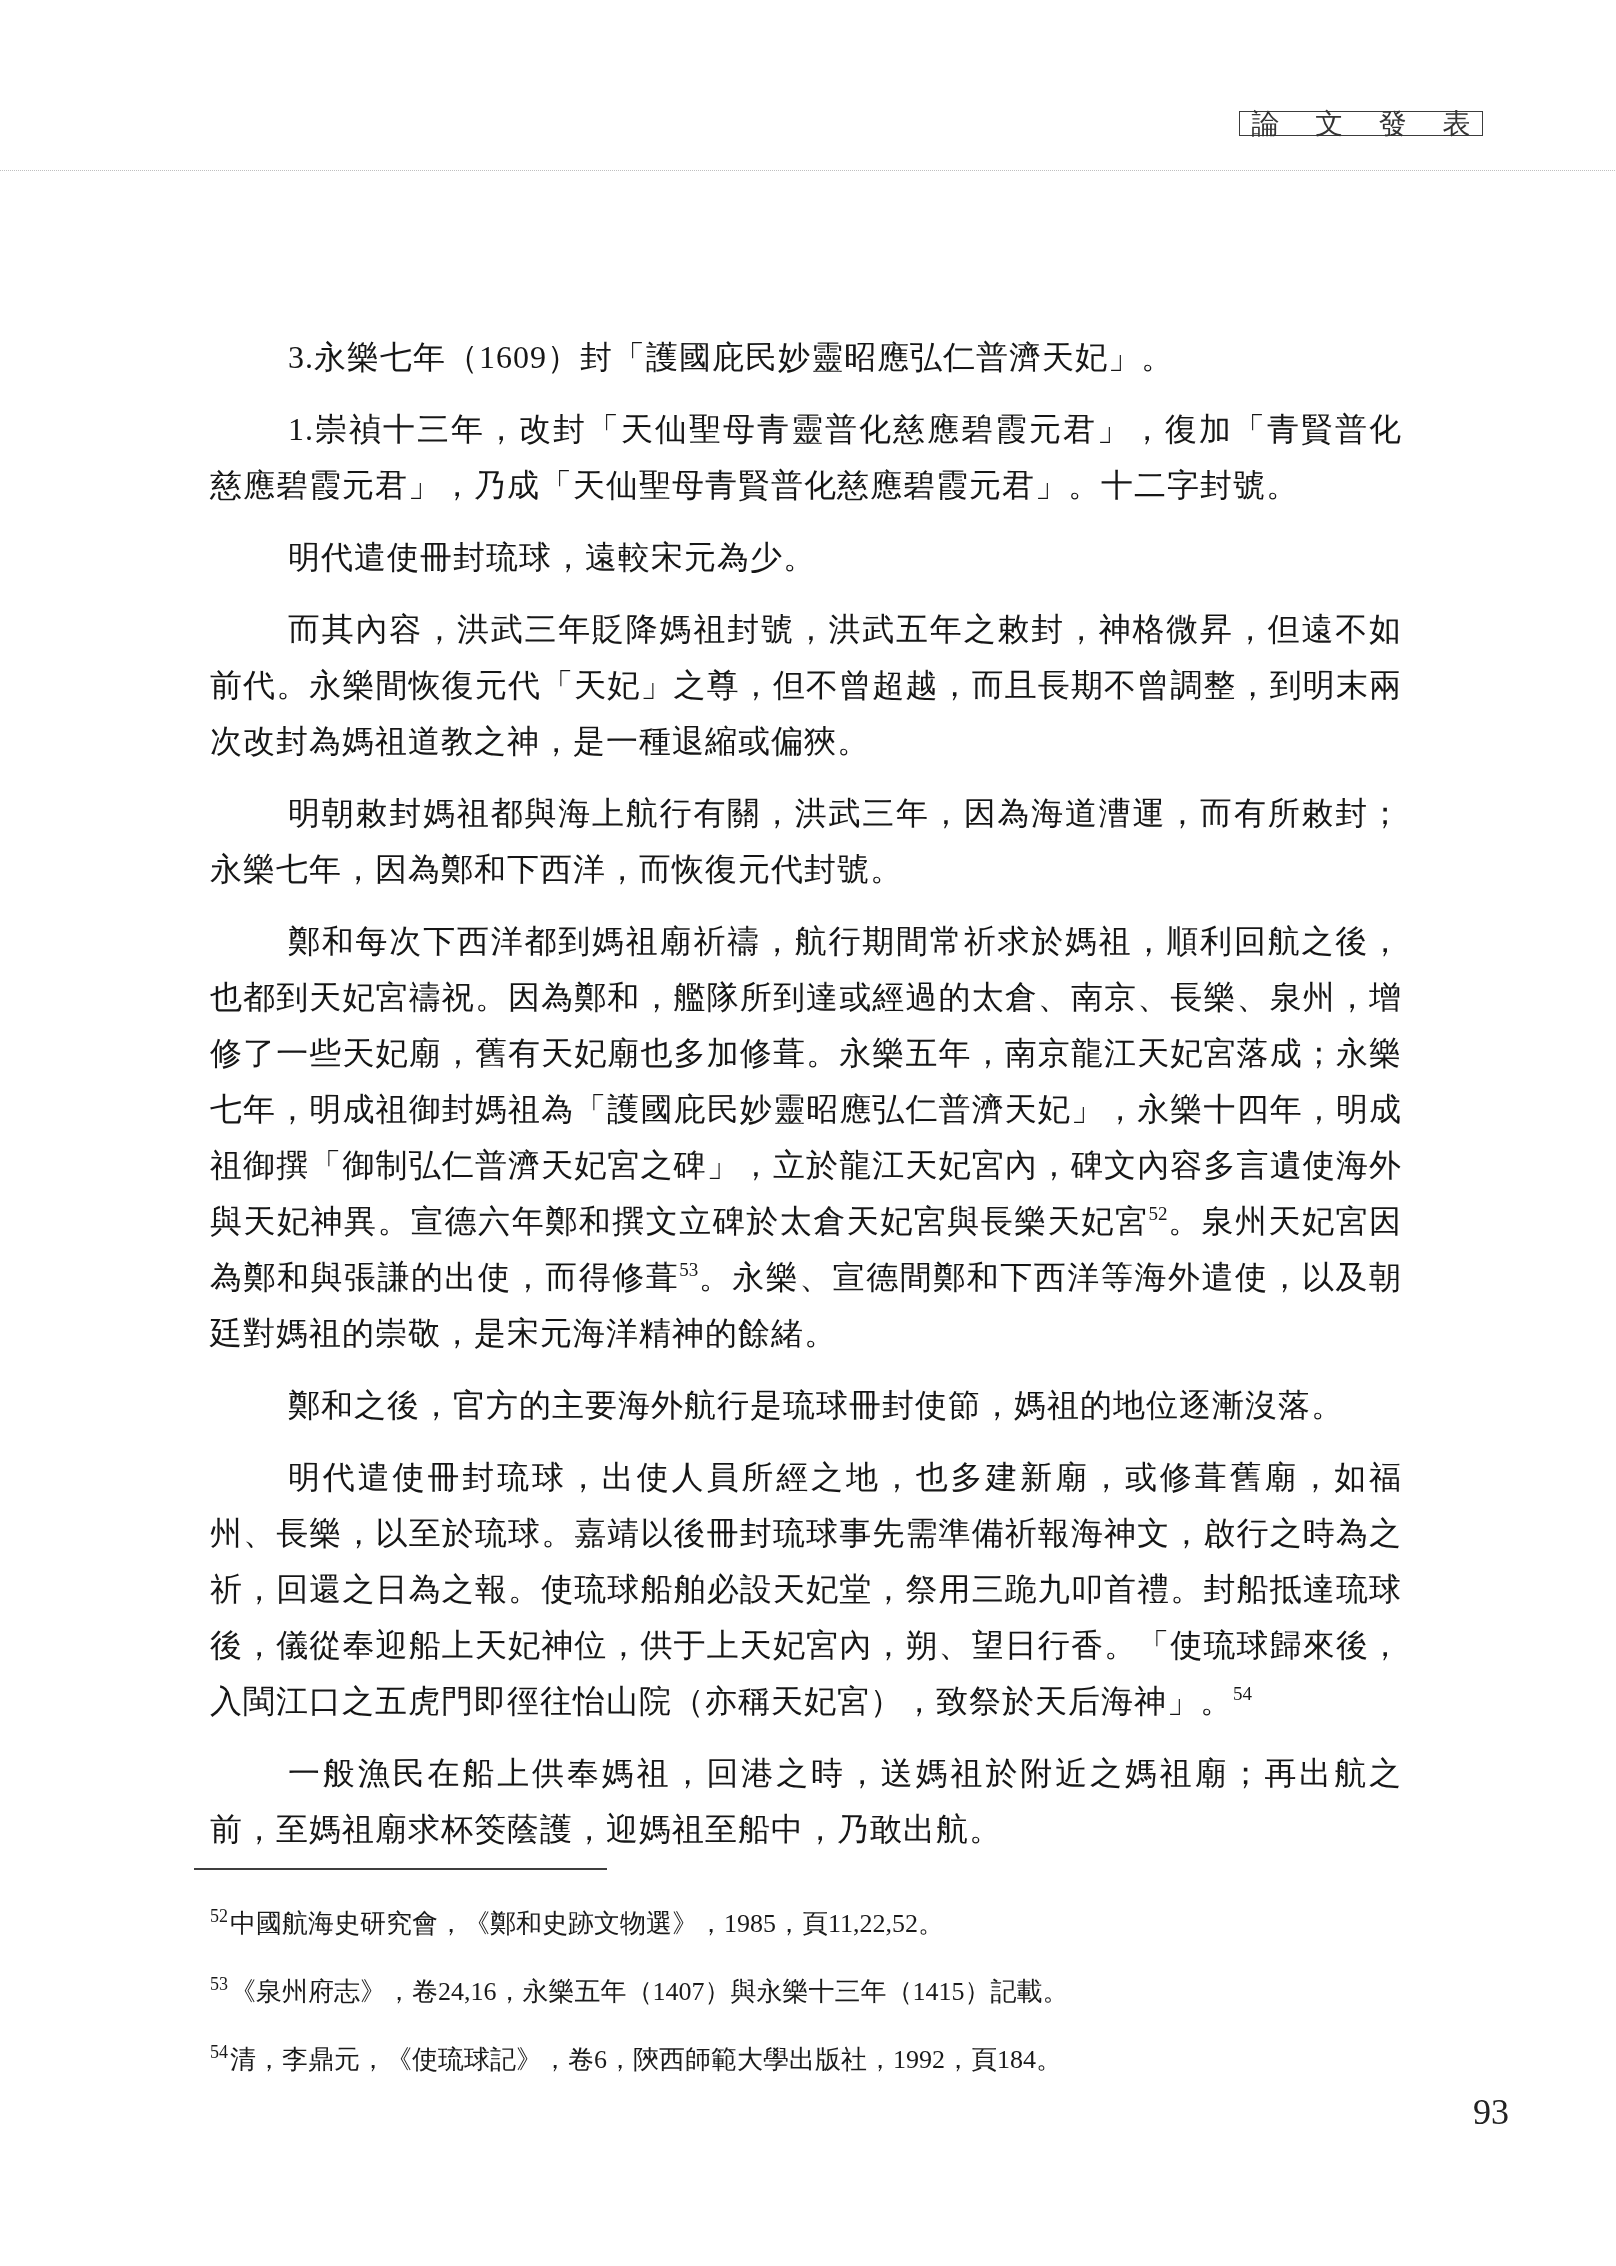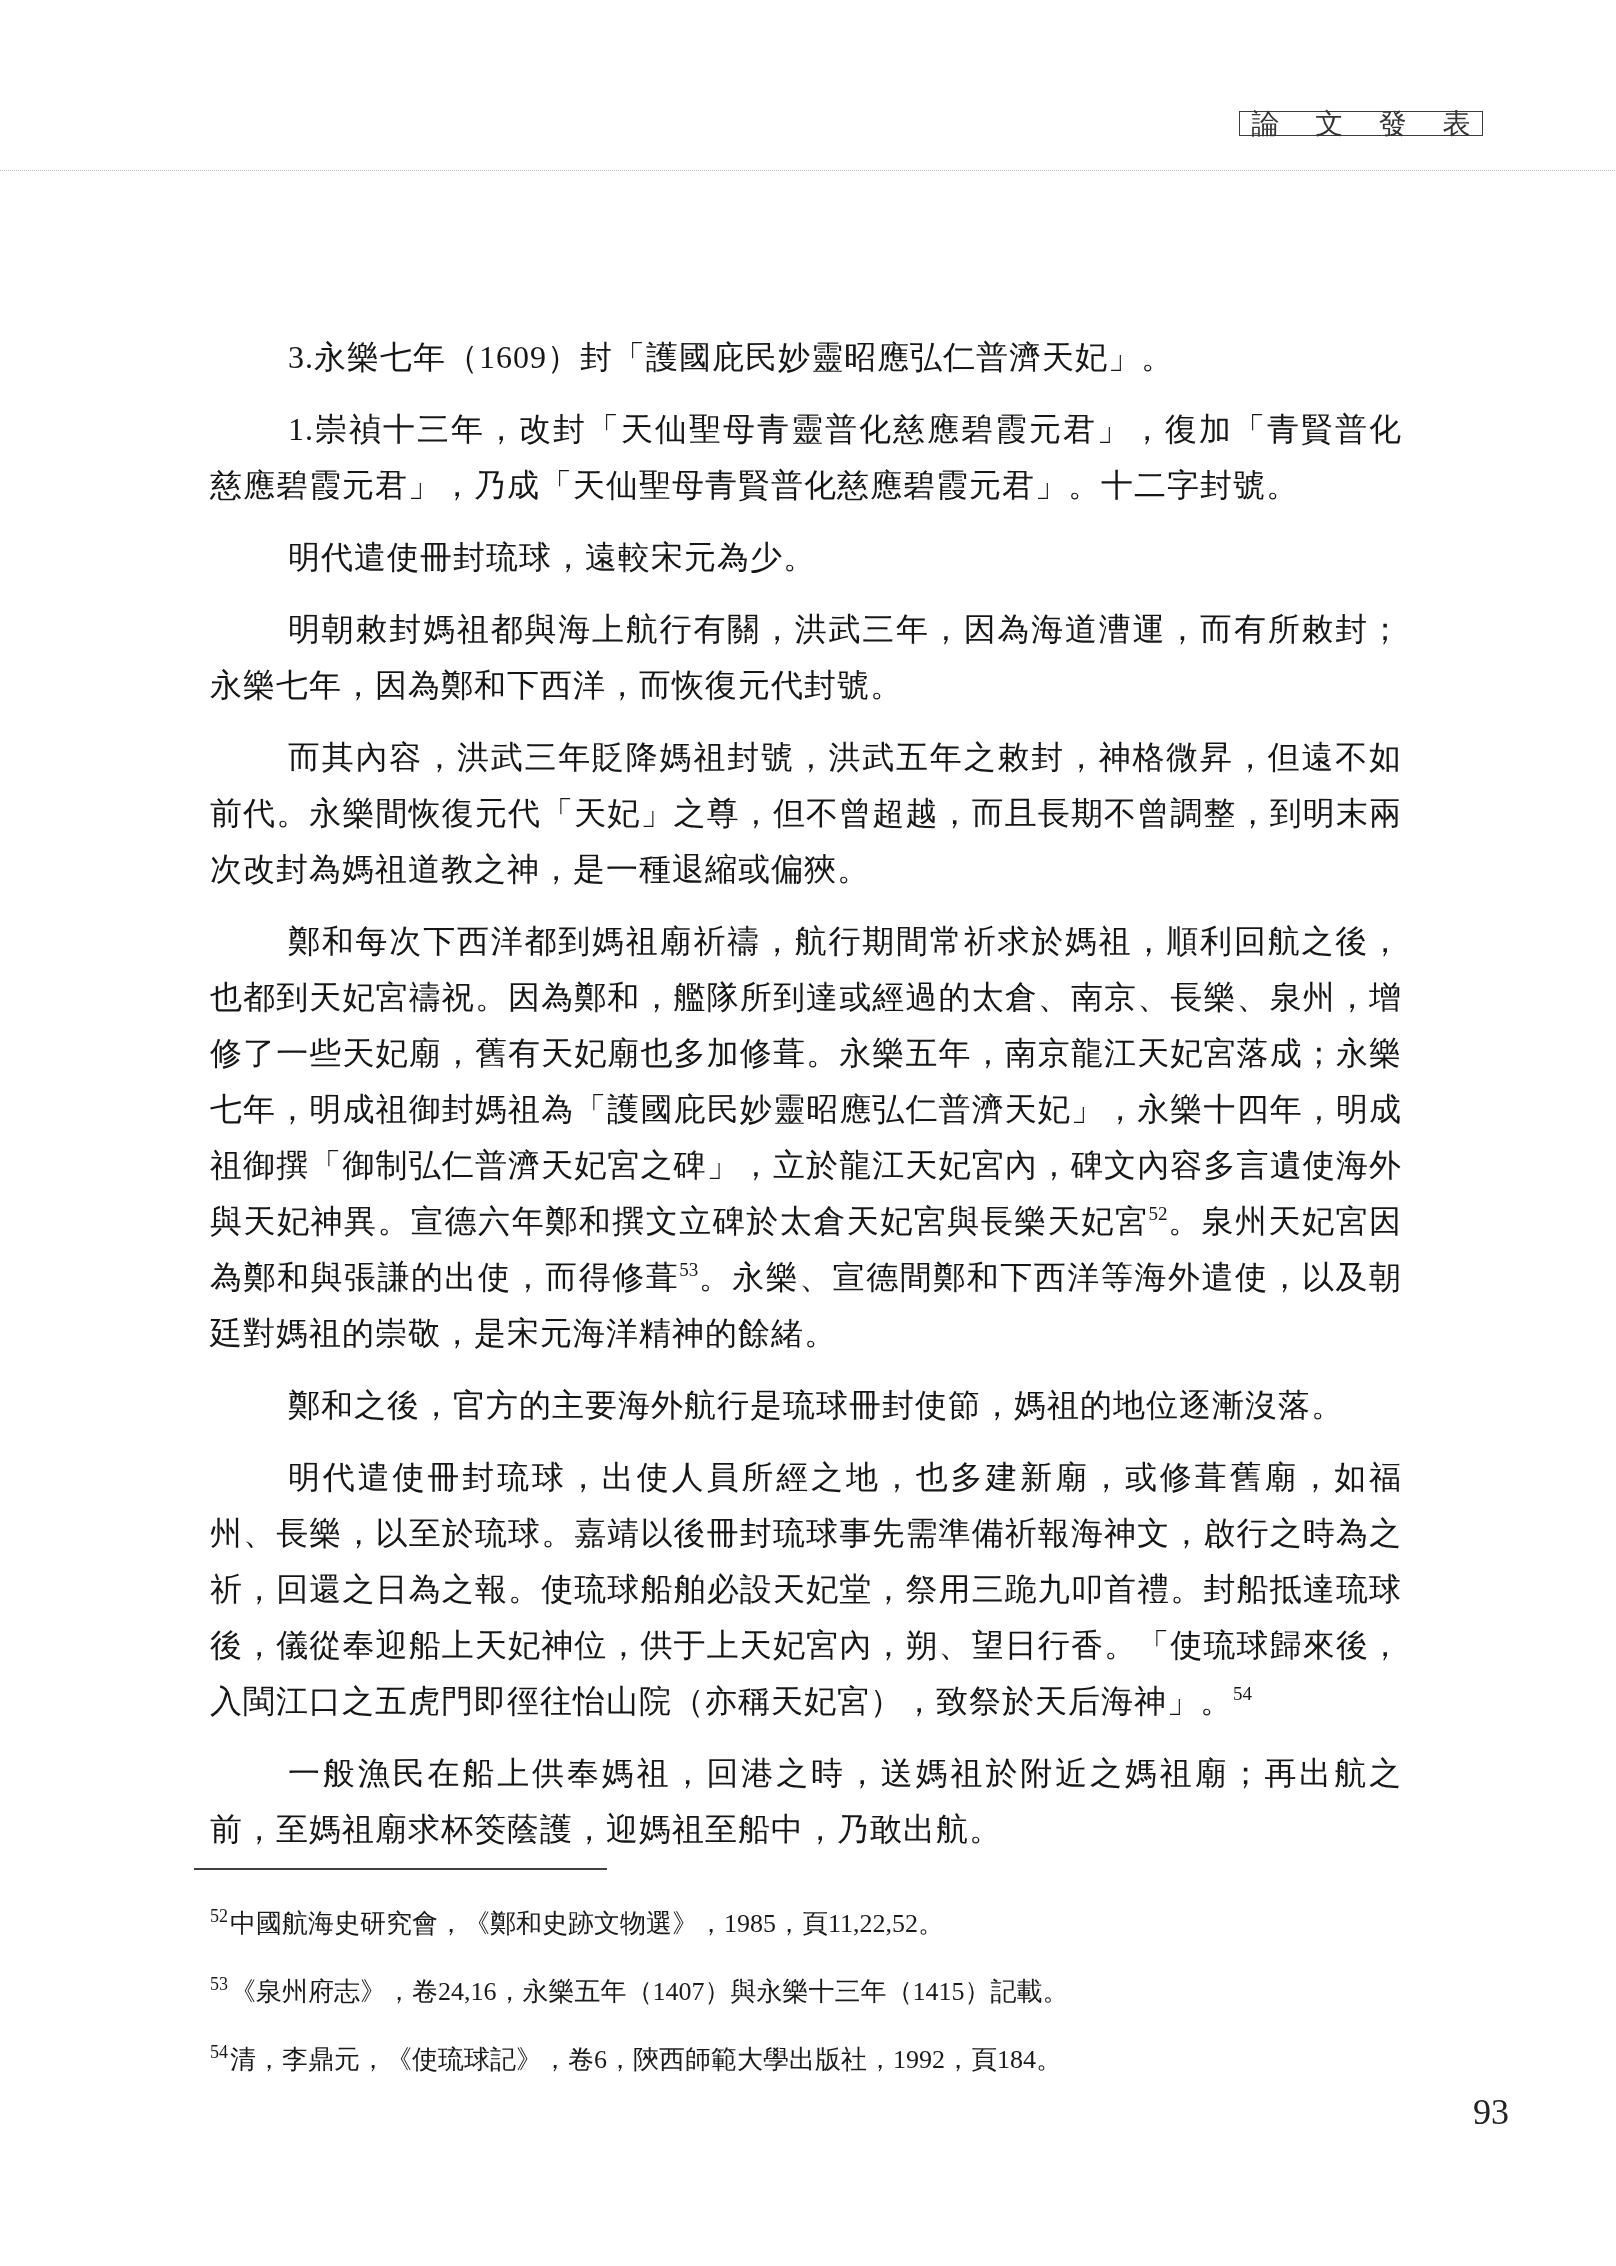--- a/index.html
+++ b/index.html
@@ -87,22 +87,22 @@
   <div class="header-box">
     <span>論 文 發 表</span>
   </div>
 
   <div class="dotted-rule"></div>
 
   <div class="content">
       <p>3.永樂七年（1609）封「護國庇民妙靈昭應弘仁普濟天妃」。</p>
       <p>1.崇禎十三年，改封「天仙聖母青靈普化慈應碧霞元君」，復加「青賢普化慈應碧霞元君」，乃成「天仙聖母青賢普化慈應碧霞元君」。十二字封號。</p>
       <p>明代遣使冊封琉球，遠較宋元為少。</p>
+      <p>而其內容，洪武三年貶降媽祖封號，洪武五年之敕封，神格微昇，但遠不如前代。永樂間恢復元代「天妃」之尊，但不曾超越，而且長期不曾調整，到明末兩次改封為媽祖道教之神，是一種退縮或偏狹。</p>
       <p>明朝敕封媽祖都與海上航行有關，洪武三年，因為海道漕運，而有所敕封；永樂七年，因為鄭和下西洋，而恢復元代封號。</p>
-      <p>而其內容，洪武三年貶降媽祖封號，洪武五年之敕封，神格微昇，但遠不如前代。永樂間恢復元代「天妃」之尊，但不曾超越，而且長期不曾調整，到明末兩次改封為媽祖道教之神，是一種退縮或偏狹。</p>
       <p>鄭和每次下西洋都到媽祖廟祈禱，航行期間常祈求於媽祖，順利回航之後，也都到天妃宮禱祝。因為鄭和，艦隊所到達或經過的太倉、南京、長樂、泉州，增修了一些天妃廟，舊有天妃廟也多加修葺。永樂五年，南京龍江天妃宮落成；永樂七年，明成祖御封媽祖為「護國庇民妙靈昭應弘仁普濟天妃」，永樂十四年，明成祖御撰「御制弘仁普濟天妃宮之碑」，立於龍江天妃宮內，碑文內容多言遺使海外與天妃神異。宣德六年鄭和撰文立碑於太倉天妃宮與長樂天妃宮<sup class="fnref">52</sup>。泉州天妃宮因為鄭和與張謙的出使，而得修葺<sup class="fnref">53</sup>。永樂、宣德間鄭和下西洋等海外遣使，以及朝廷對媽祖的崇敬，是宋元海洋精神的餘緒。</p>
       <p>鄭和之後，官方的主要海外航行是琉球冊封使節，媽祖的地位逐漸沒落。</p>
       <p>明代遣使冊封琉球，出使人員所經之地，也多建新廟，或修葺舊廟，如福州、長樂，以至於琉球。嘉靖以後冊封琉球事先需準備祈報海神文，啟行之時為之祈，回還之日為之報。使琉球船舶必設天妃堂，祭用三跪九叩首禮。封船抵達琉球後，儀從奉迎船上天妃神位，供于上天妃宮內，朔、望日行香。「使琉球歸來後，入閩江口之五虎門即徑往怡山院（亦稱天妃宮），致祭於天后海神」。<sup class="fnref">54</sup></p>
       <p>一般漁民在船上供奉媽祖，回港之時，送媽祖於附近之媽祖廟；再出航之前，至媽祖廟求杯筊蔭護，迎媽祖至船中，乃敢出航。</p>
     </div>
 
   <div class="footnote-sep"></div>
 
   <div class="footnotes">
       <div class="footnote"><sup class="fn-num">52</sup><span>中國航海史研究會，《鄭和史跡文物選》，1985，頁11,22,52。</span></div>

